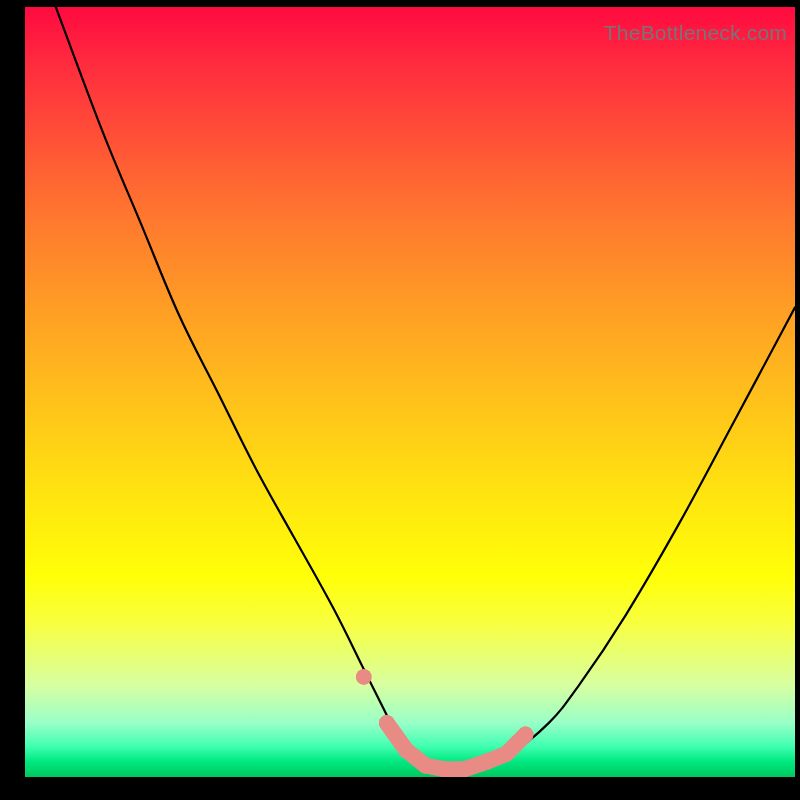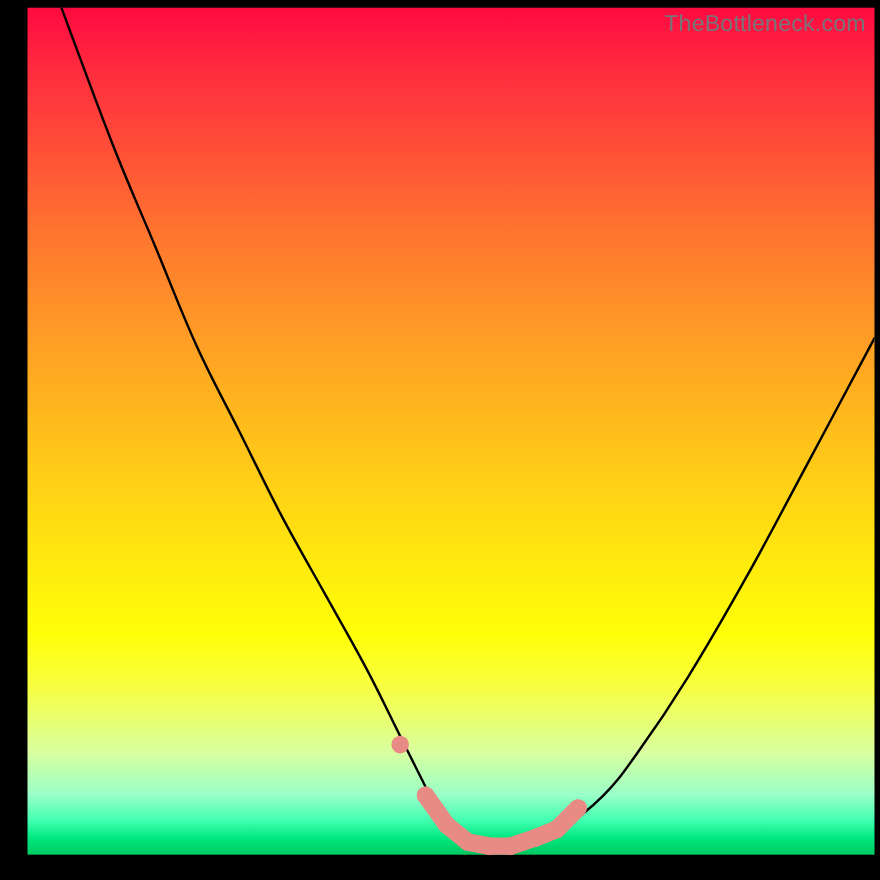--- a/index.html
+++ b/index.html
@@ -28,21 +28,21 @@
       #f8ff40 80%,
       #d8ffa0 88%,
       #98ffc8 93%,
       #40ffb0 96%,
       #00e880 98%,
       #00c860 100%
     );
   }
   .watermark {
     position: absolute;
-    top: 3px;
+    top: 14px;
     right: 8px;
     font-family: Arial, Helvetica, sans-serif;
     font-size: 21px;
     color: #77757a;
     font-weight: 400;
     letter-spacing: 0.2px;
     margin-left: 10px;
   }
   svg.curve {
     position: absolute;

